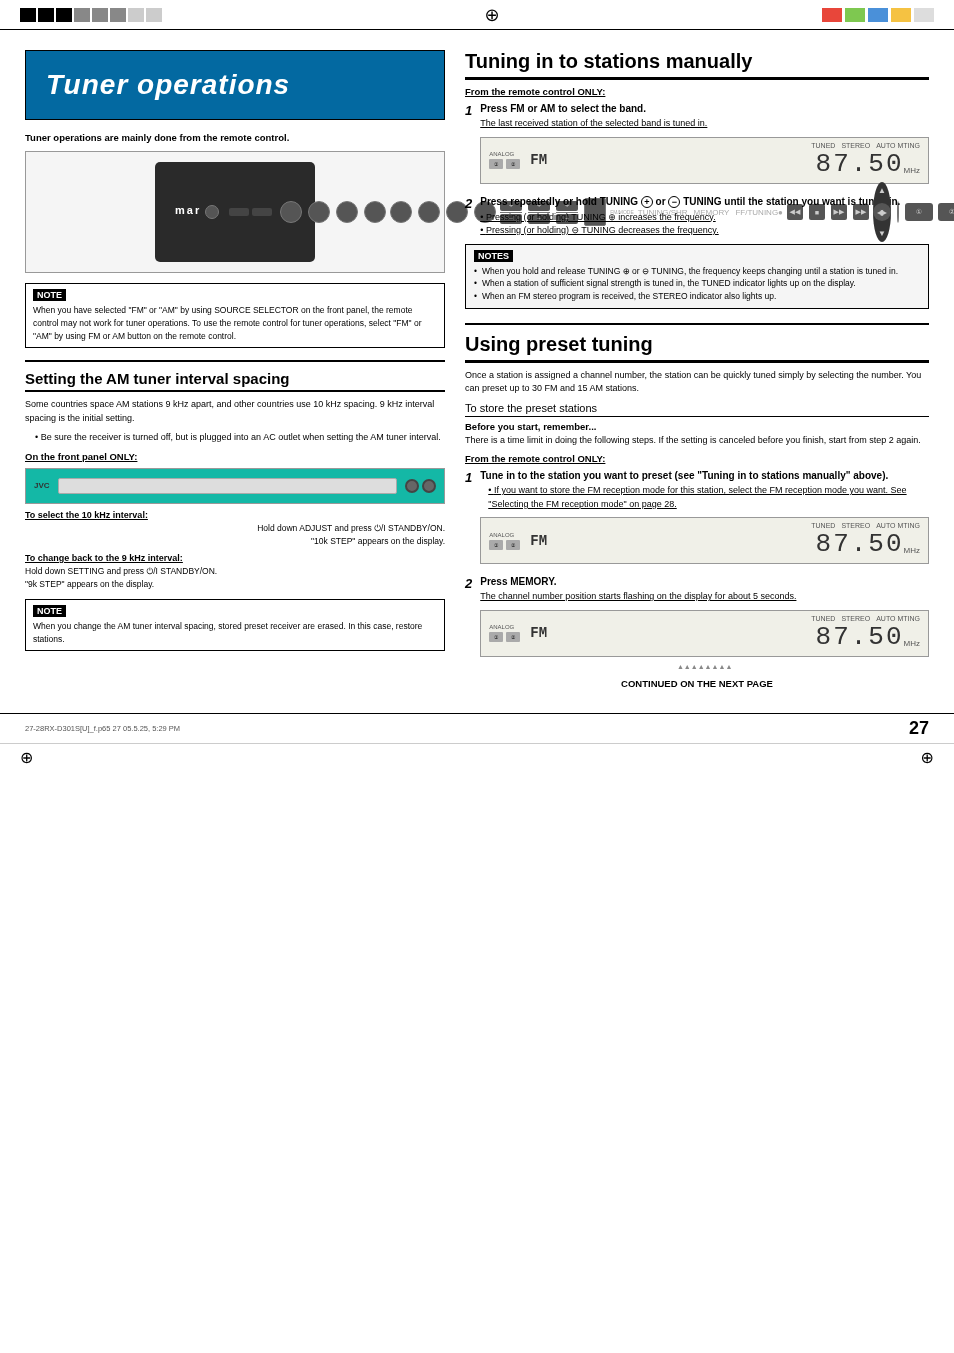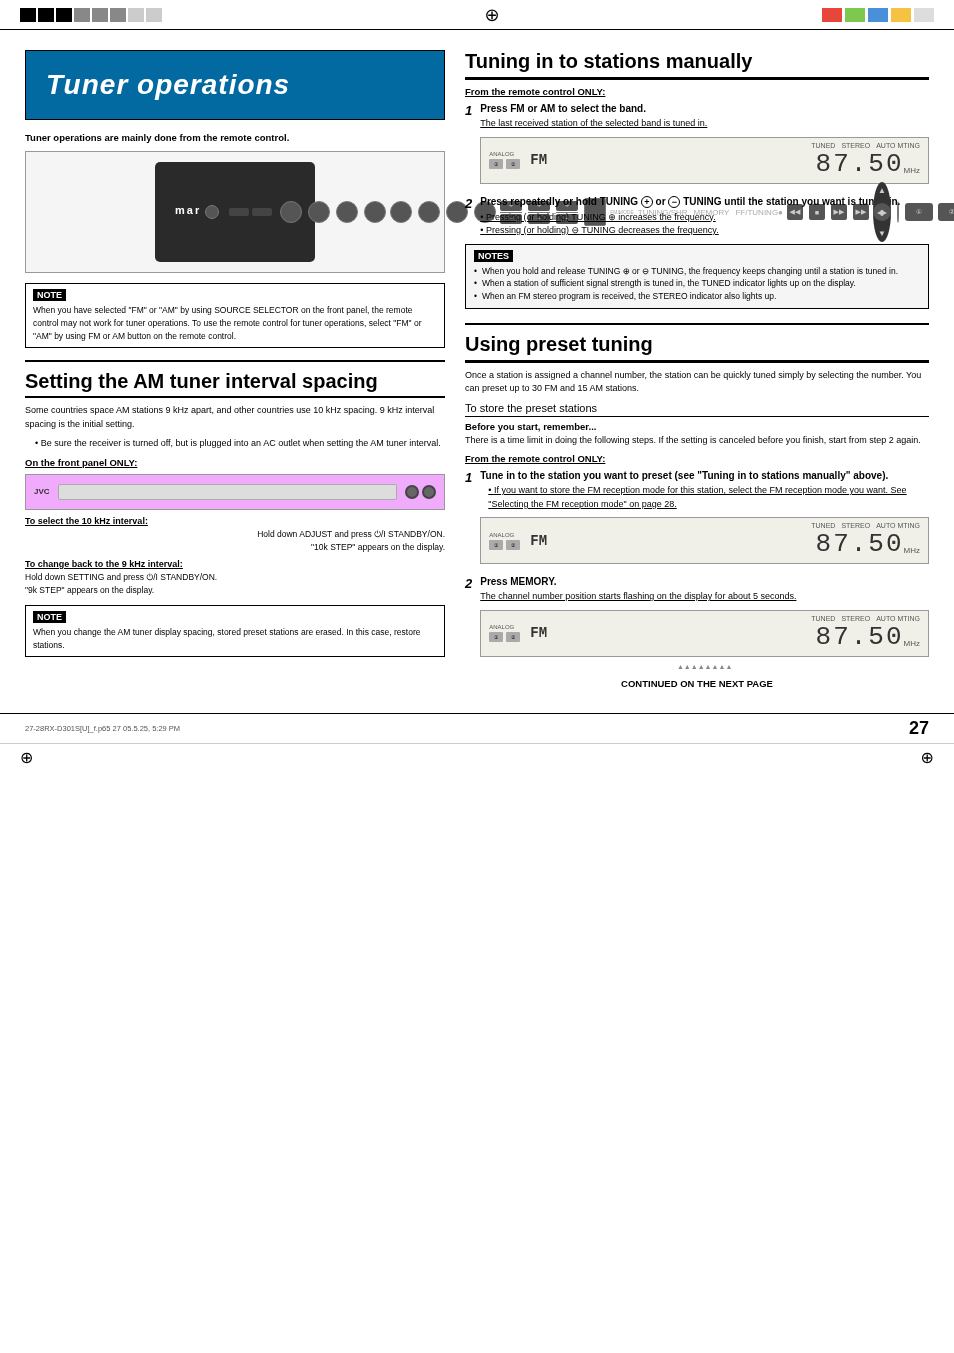--- a/index.html
+++ b/index.html
@@ -210,21 +210,21 @@
       display: inline-block;
       margin-bottom: 3px;
     }
     .note-text {
       font-size: 8.5px;
       line-height: 1.5;
     }
 
     
     .section-title-large {
-      font-size: 20px;
+      font-size: 15px;
       font-weight: bold;
       border-bottom: 2px solid #000;
       padding-bottom: 3px;
       margin-bottom: 6px;
     }
 
     .section-body {
       font-size: 9px;
       line-height: 1.5;
       margin-bottom: 6px;
@@ -242,21 +242,21 @@
     .subsection-title {
       font-weight: bold;
       font-size: 9.5px;
       text-decoration: underline;
       margin: 6px 0 4px 0;
     }
 
     
     .front-panel-box {
       border: 1px solid #999;
-      background: #f0abfc;
+      background: #14b8a6;
       padding: 4px 8px;
       margin: 6px 0;
       display: flex;
       align-items: center;
       gap: 8px;
       height: 36px;
     }
 
     .step-title-small {
       font-weight: bold;
@@ -575,21 +575,21 @@
         <p class="step-title-small">To select the 10 kHz interval:</p>
         <p class="note-text" style="white-space:pre-line;text-align:right;">Hold down ADJUST and press ⏻/I STANDBY/ON.
 "10k STEP" appears on the display.</p>
 
         <p class="step-title-small" style="margin-top:6px;">To change back to the 9 kHz interval:</p>
         <p class="note-text" style="white-space:pre-line;">Hold down SETTING and press ⏻/I STANDBY/ON.
 "9k STEP" appears on the display.</p>
 
         <div class="note-box" style="margin-top:8px;">
           <div class="note-box-title">NOTE</div>
-          <p class="note-text">When you change the AM tuner display spacing, stored preset stations are erased. In this case, restore stations.</p>
+          <p class="note-text">When you change the AM tuner interval spacing, stored preset receiver are erased. In this case, restore stations.</p>
         </div>
       </div>
     </div>
 
     <div class="right-col">
 
       <div class="right-section">
         <h2 class="right-section-title">Tuning in to stations manually</h2>
 
         <p class="from-remote-label">From the remote control ONLY:</p>

